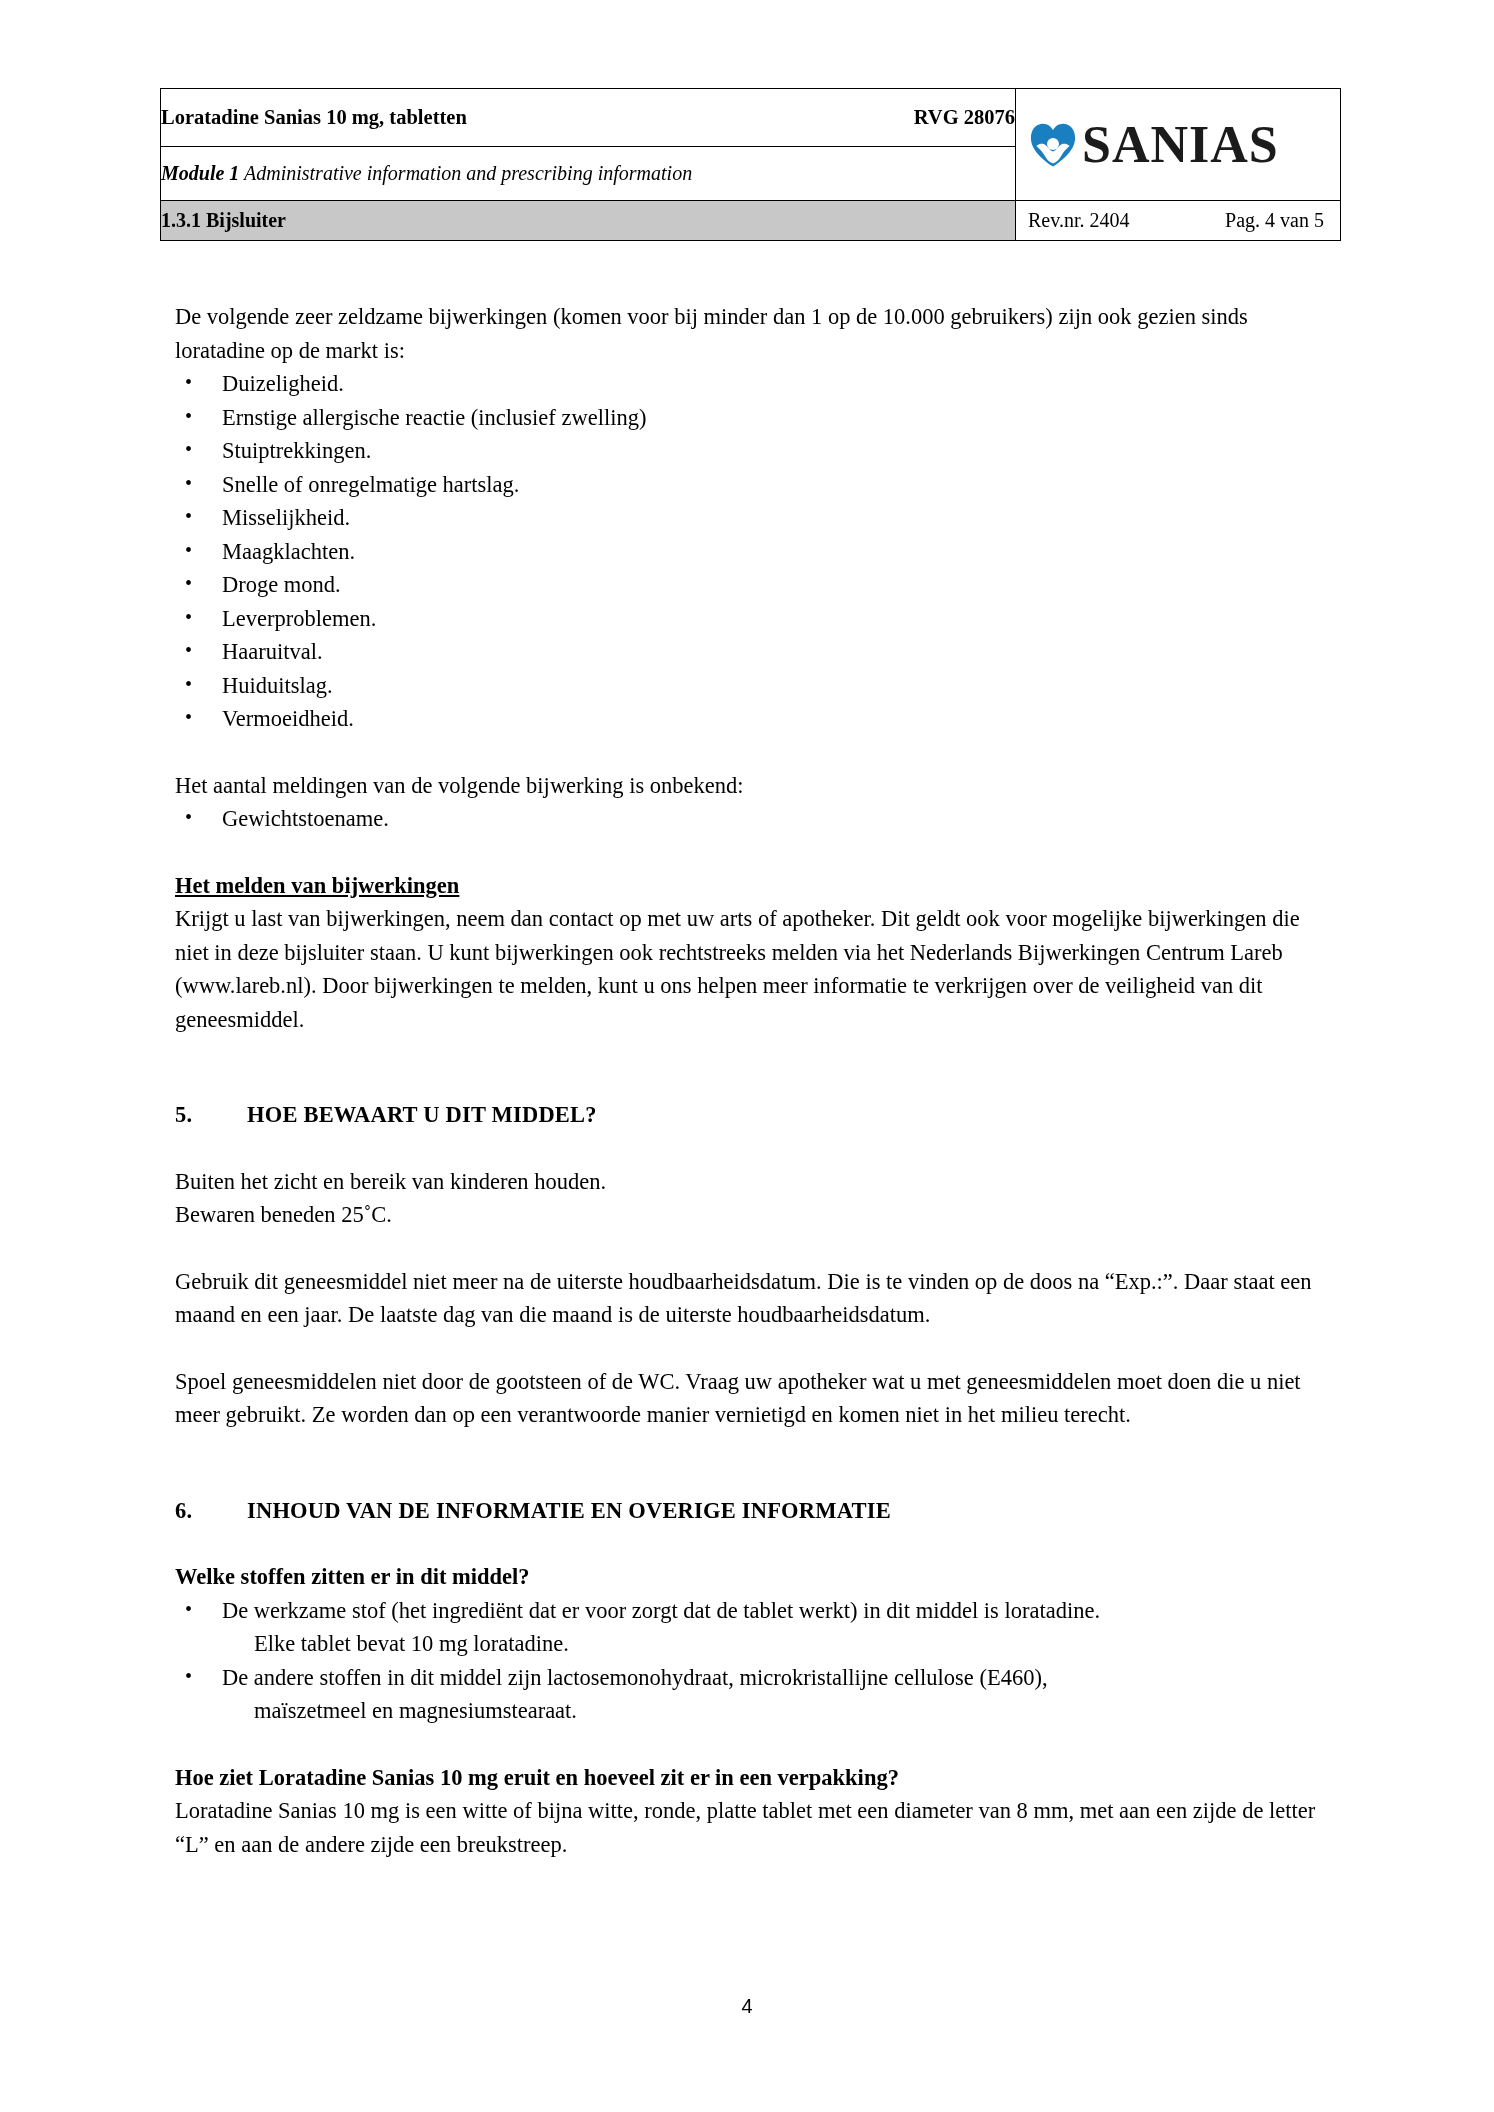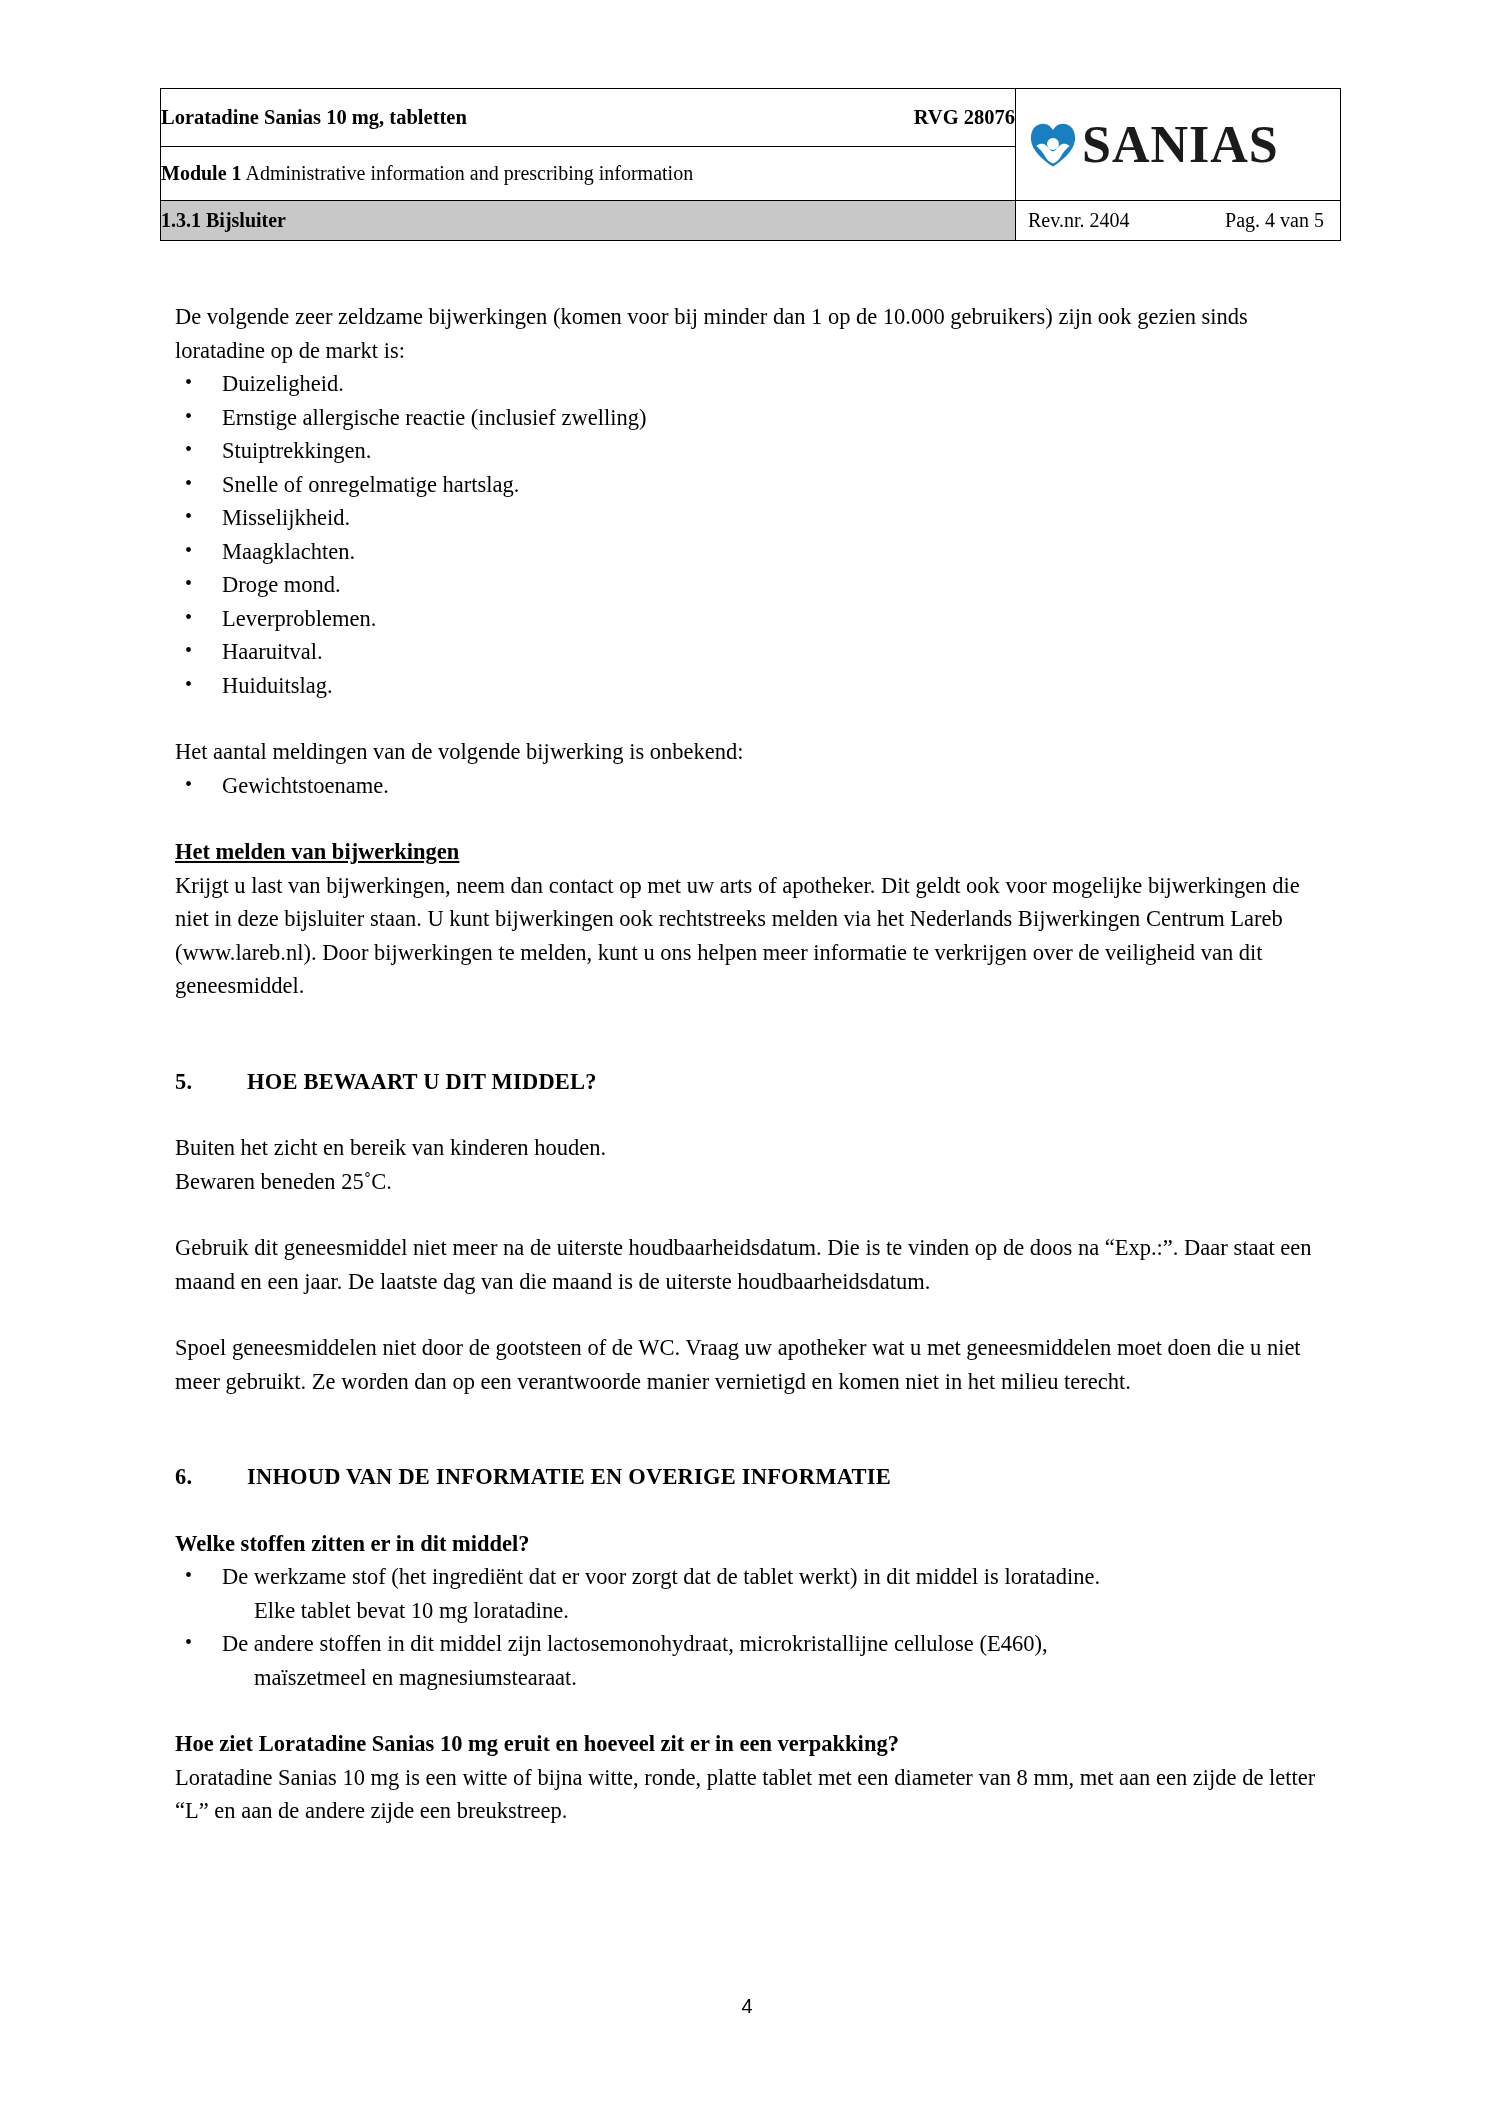--- a/index.html
+++ b/index.html
@@ -46,20 +46,21 @@
   .hdr-title-wrap {
     display: flex;
     align-items: baseline;
     justify-content: space-between;
     font-size: 20.5px;
     font-weight: bold;
     white-space: nowrap;
   }
   .hdr-module {
     font-size: 20px;
+    font-style: italic;
   }
   .hdr-module b { font-weight: bold; }
 
   .hdr-gray {
     background: #c8c8c8;
   }
   .hdr-bijsluiter {
     font-size: 20px;
     font-weight: bold;
   }
@@ -231,20 +232,21 @@
       <li>Duizeligheid.</li>
       <li>Ernstige allergische reactie (inclusief zwelling)</li>
       <li>Stuiptrekkingen.</li>
       <li>Snelle of onregelmatige hartslag.</li>
       <li>Misselijkheid.</li>
       <li>Maagklachten.</li>
       <li>Droge mond.</li>
       <li>Leverproblemen.</li>
       <li>Haaruitval.</li>
       <li>Huiduitslag.</li>
+      <li>Vermoeidheid.</li>
     </ul>
 
     <div class="spacer-lg"></div>
 
     <p class="para">Het aantal meldingen van de volgende bijwerking is onbekend:</p>
 
     <ul class="bullets">
       <li>Gewichtstoename.</li>
     </ul>
 

